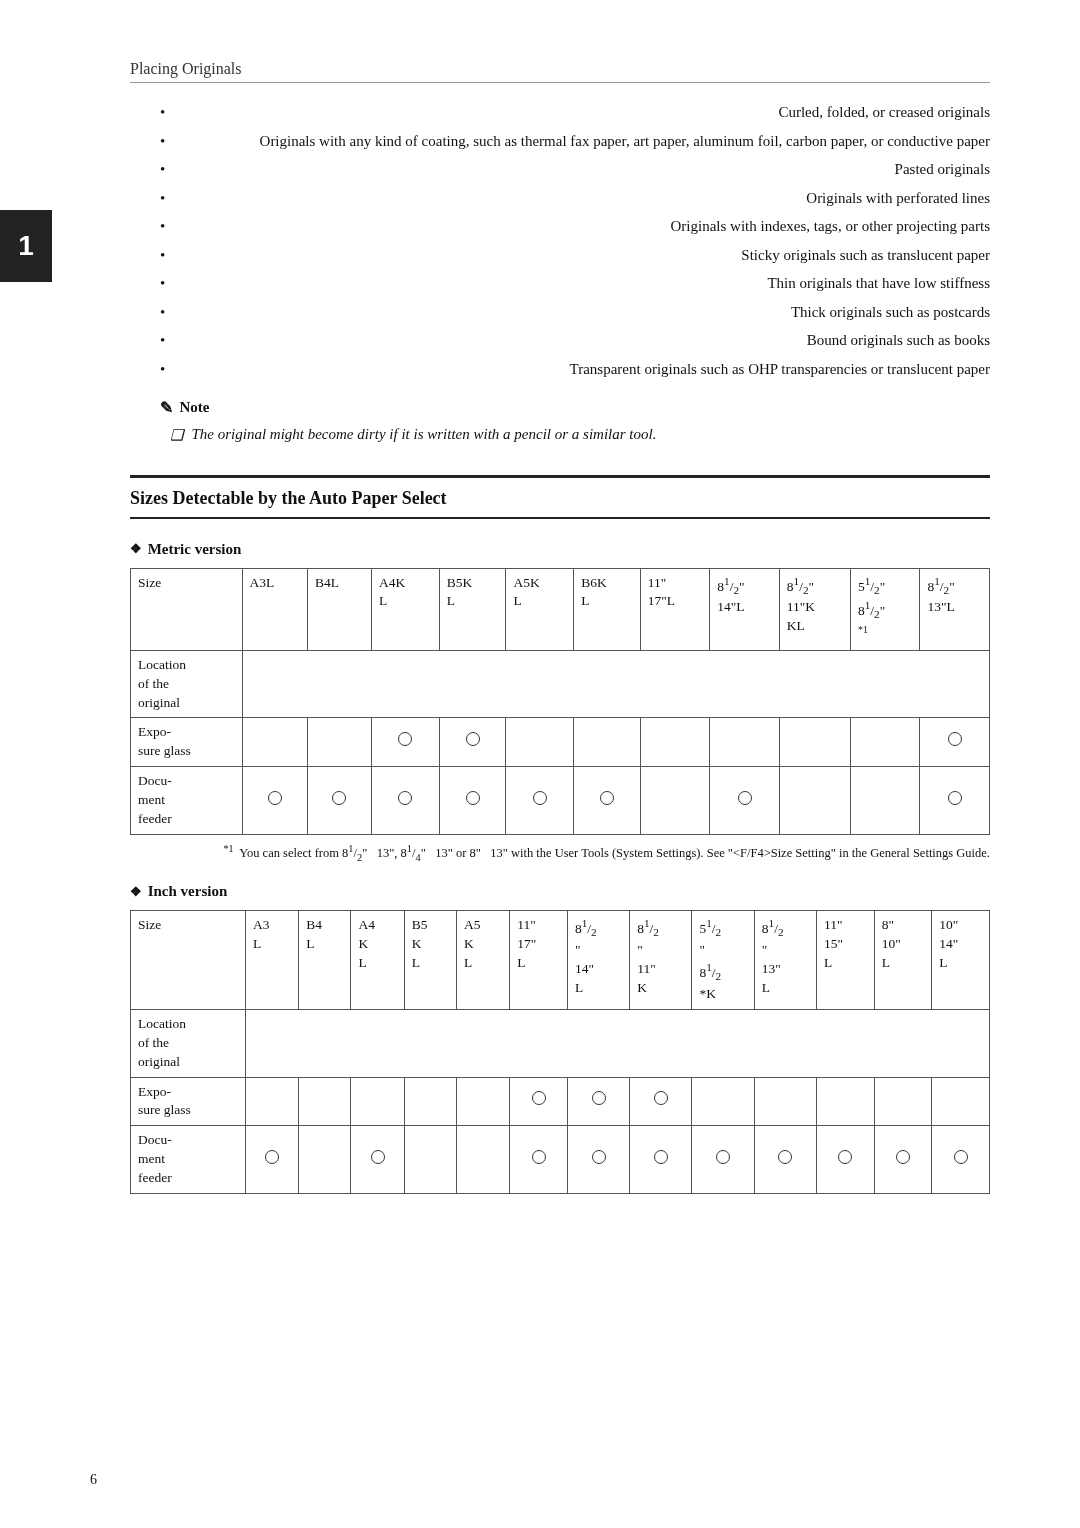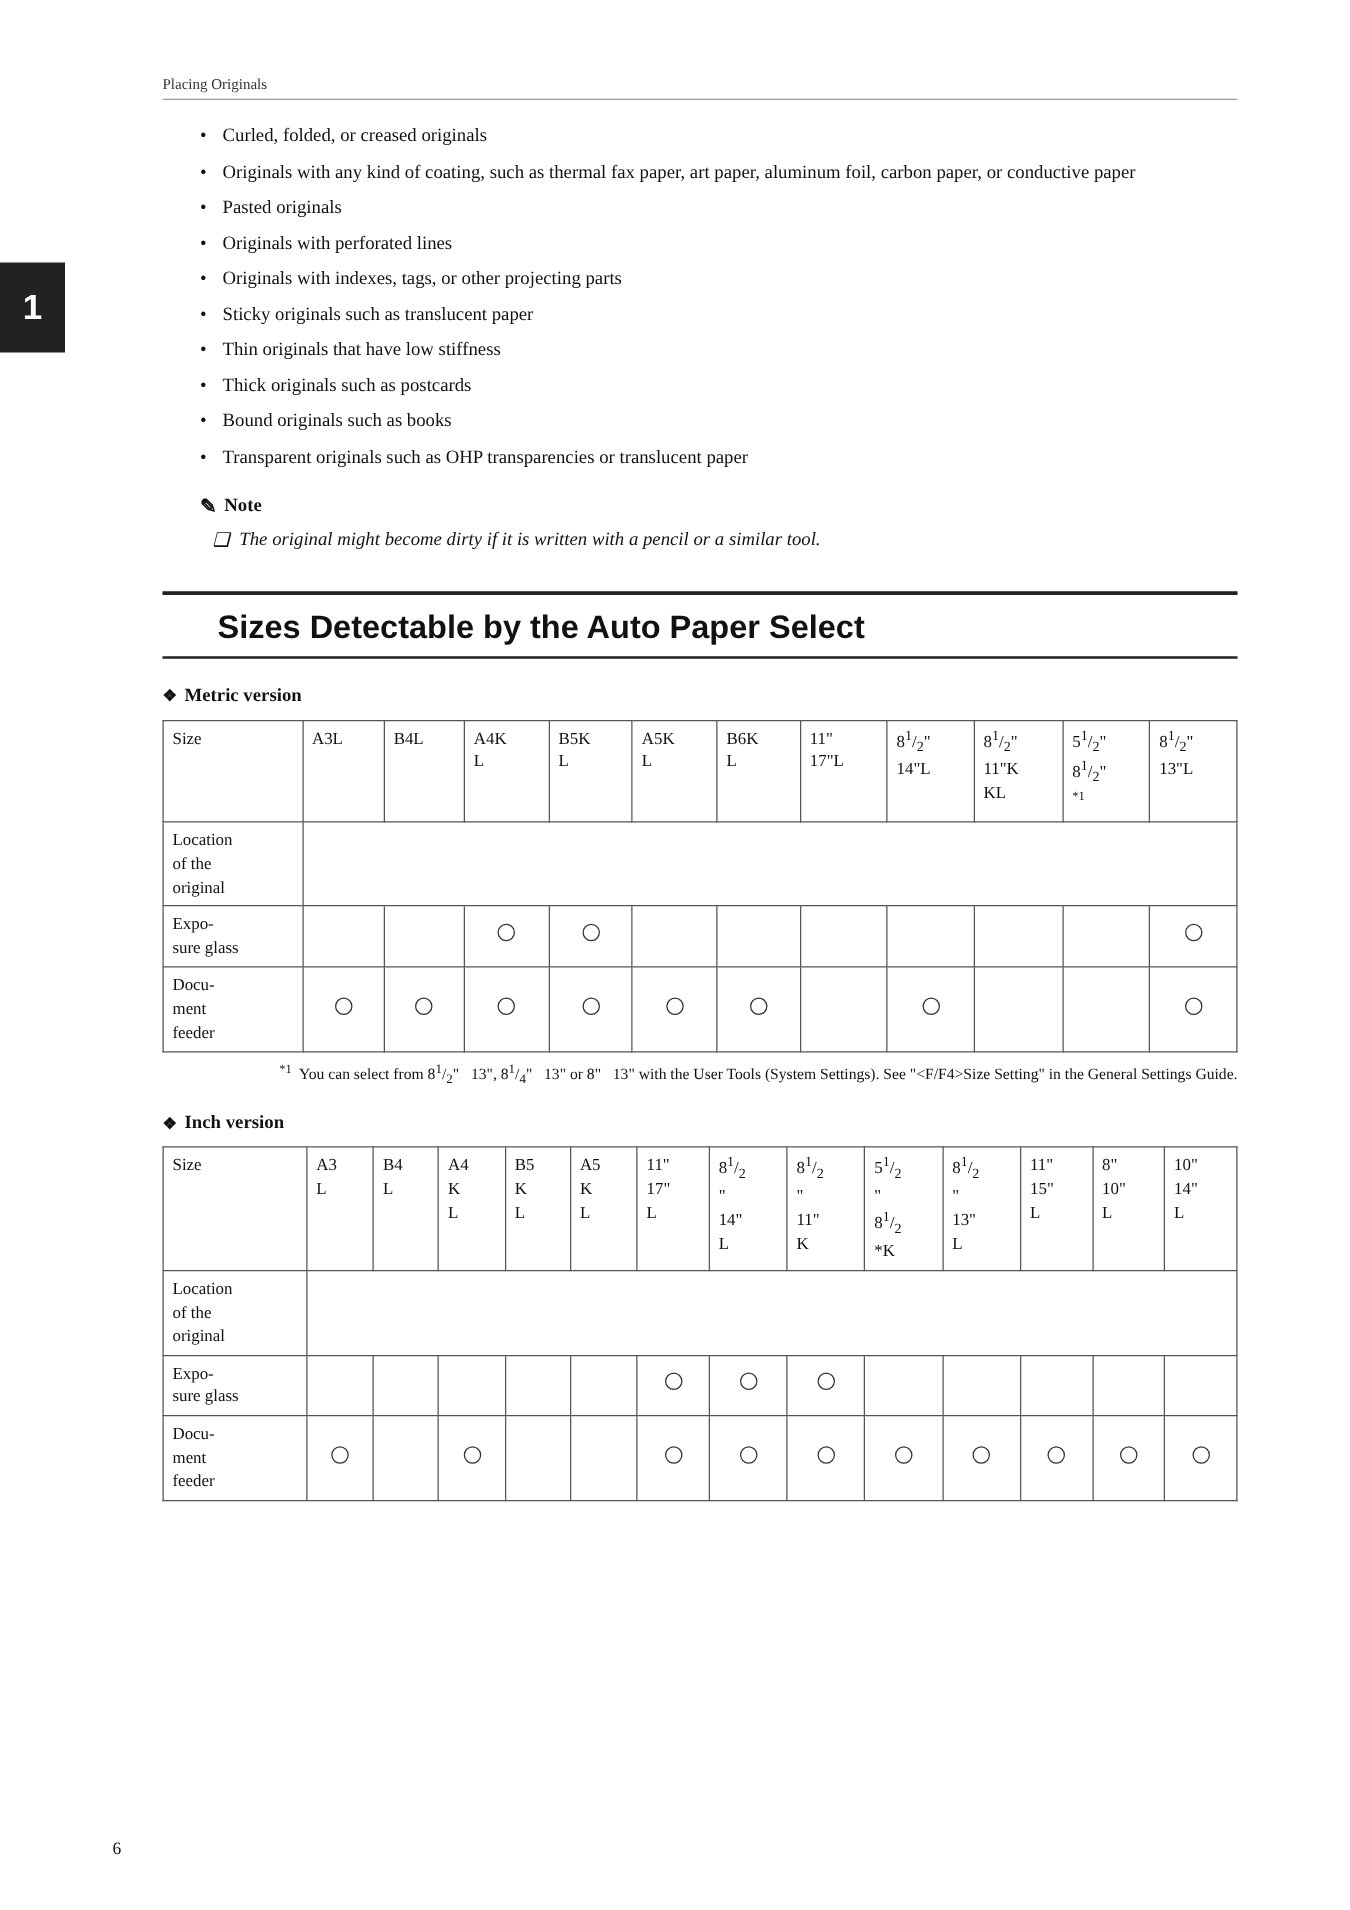--- a/index.html
+++ b/index.html
@@ -27,35 +27,36 @@
       background: #222;
       color: #fff;
       display: flex;
       align-items: center;
       justify-content: center;
       font-size: 28px;
       font-weight: bold;
       font-family: Arial, sans-serif;
     }
     .breadcrumb {
-      font-size: 12px;
+      font-size: 16px;
       color: #333;
       margin-bottom: 16px;
       border-bottom: 1px solid #999;
       padding-bottom: 4px;
     }
     .bullet-list {
       margin: 18px 0 18px 30px;
       list-style: none;
     }
     .bullet-list li {
       position: relative;
       padding-left: 18px;
       margin-bottom: 6px;
       line-height: 1.5;
+      text-align: right;
     }
     .bullet-list li::before {
       content: "•";
       position: absolute;
       left: 0;
     }
     .note-section {
       margin: 18px 0 18px 30px;
     }
     .note-title {
@@ -82,24 +83,23 @@
       flex-shrink: 0;
       margin-top: 1px;
     }
     .section-header {
       border-top: 3px solid #222;
       border-bottom: 2px solid #222;
       margin: 28px 0 22px 0;
       padding: 10px 0 8px 0;
     }
     .section-header h2 {
-      font-size: 26px;
+      font-size: 18px;
       font-weight: bold;
-      font-family: Liberation Sans, sans-serif;
-      margin-left: 44px;
+      font-family: Liberation Serif, serif;
     }
     .subsection-title {
       font-size: 15px;
       font-weight: bold;
       margin-bottom: 10px;
       display: flex;
       align-items: center;
       gap: 6px;
     }
     .diamond {

